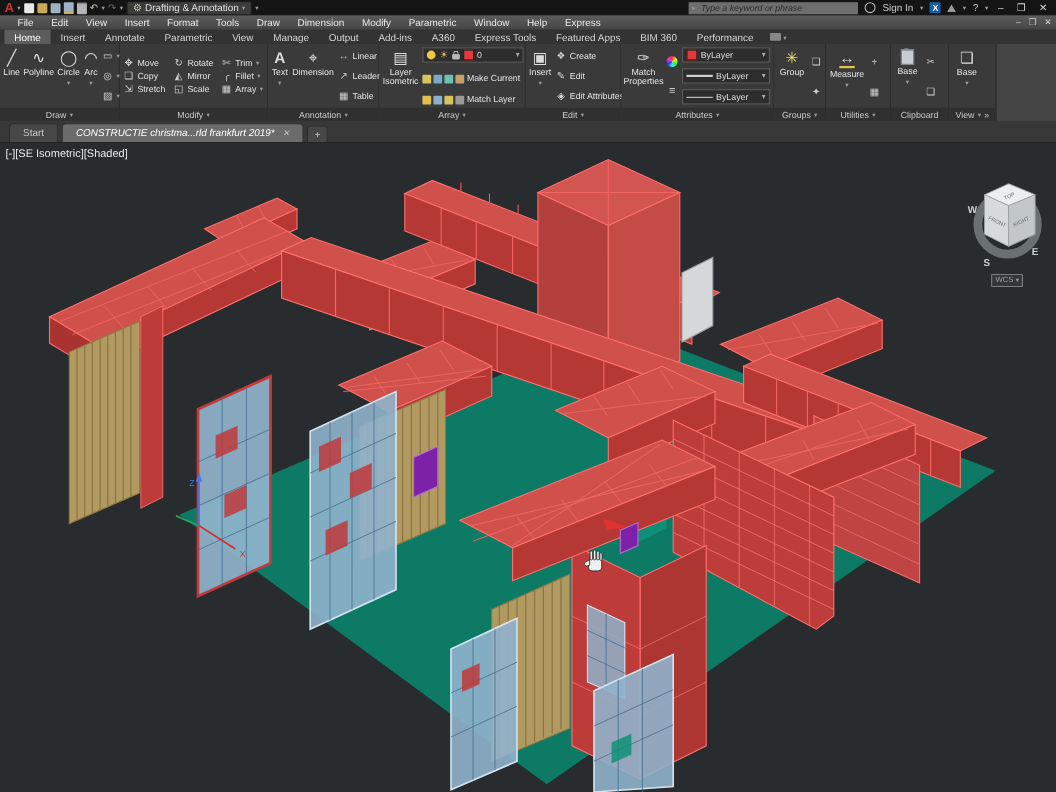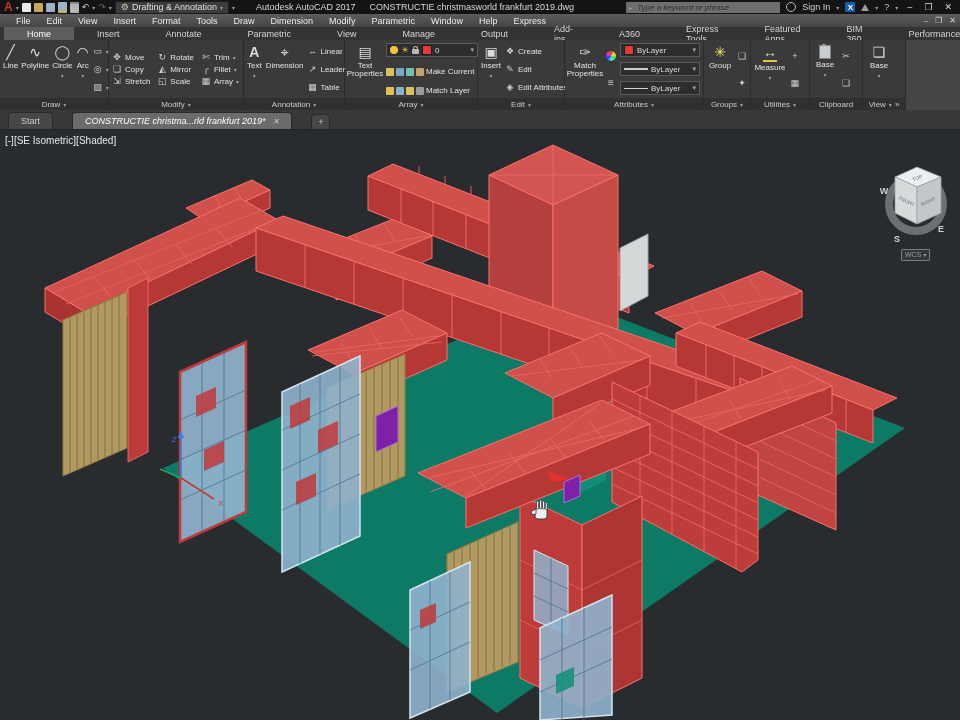--- a/index.html
+++ b/index.html
@@ -35,21 +35,21 @@
   .winbtn{color:#d8d8d8;font-size:9px;padding:0 3px;}
   
   .menubar{position:absolute;top:14px;left:0;width:960px;height:13px;
     background:linear-gradient(#5c5c5c,#454545);display:flex;align-items:center;
     font-size:9px;color:#eaeaea;padding-left:8px;box-sizing:border-box;z-index:40;}
   .menu-item{padding:0 8px;}
   .mb-right{margin-left:auto;display:flex;gap:7px;color:#d5d5d5;font-size:8px;padding-right:4px;}
   
   .ribbontabs{position:absolute;top:27px;left:0;width:960px;height:13px;background:#333;
     display:flex;align-items:stretch;font-size:9px;color:#d5d5d5;padding-left:4px;box-sizing:border-box;z-index:40;}
-  .rtab{padding:1px 23px 0;display:flex;align-items:center;}
+  .rtab{padding:1px 9px 0;display:flex;align-items:center;}
   .rtab.active{background:#5d5d5d;color:#fff;}
   .rtab-extra{margin-left:6px;display:flex;align-items:center;gap:2px;color:#bbb;}
   .rchip{width:10px;height:7px;background:#888;border-radius:1px;display:inline-block;}
   
   .ribbon{position:absolute;top:40px;left:0;width:960px;height:70px;background:#454545;
     display:flex;z-index:40;}
   .panel{background:#3a3a3a;border-right:1px solid #2c2c2c;display:flex;flex-direction:column;flex:0 0 auto;}
   .panel-body{flex:1;display:flex;align-items:stretch;padding:2px 3px;gap:4px;}
   .panel-label{height:12px;background:#303030;color:#c9c9c9;font-size:8px;display:flex;
     align-items:center;justify-content:center;gap:3px;}
@@ -74,21 +74,21 @@
   .wheel{width:10px;height:10px;border-radius:50%;
     background:conic-gradient(#e33,#ee3,#3e3,#3ee,#33e,#e3e,#e33);display:inline-block;}
   .clipchip{width:10px;height:12px;background:#c9cdd1;border:1px solid #7d8184;position:relative;display:inline-block;}
   .clipchip:before{content:"";position:absolute;top:-2px;left:2px;width:4px;height:2px;background:#8e9296;}
   .measureicon{border-bottom:2px solid #e8c24a;}
   .lp-lines{color:#cfcfcf;font-size:10px;line-height:10px;}
   .layerrows{display:flex;flex-direction:column;justify-content:space-between;padding:1px 0;}
   .lrow{display:flex;align-items:center;gap:2px;font-size:8px;color:#e2e2e2;}
   
   .filetabs{position:absolute;top:110px;left:0;width:960px;height:20px;background:#383838;
-    display:flex;align-items:flex-end;padding-left:8px;box-sizing:border-box;gap:19px;
+    display:flex;align-items:flex-end;padding-left:8px;box-sizing:border-box;gap:3px;
     font-size:9px;z-index:40;border-bottom:1px solid #232323;}
   .ftab{height:16px;display:flex;align-items:center;padding:0 12px;background:#474747;
     color:#c9c9c9;border-radius:4px 4px 0 0;border:1px solid #2a2a2a;border-bottom:none;}
   .ftab.active{background:#6b6b6b;color:#fff;gap:7px;font-style:italic;}
   .ftab-close{color:#c5c5c5;font-size:8px;}
   .ftab-new{width:17px;height:14px;background:#474747;border:1px solid #2a2a2a;border-bottom:none;
     border-radius:4px 4px 0 0;display:flex;align-items:center;justify-content:center;color:#ccc;}
   
   .viewport{position:absolute;top:130px;left:0;width:960px;height:706px;background:#282c2f;overflow:hidden;}
   .vp-label{position:absolute;top:5px;left:5px;color:#e8e8e8;font-size:10px;z-index:5;}
@@ -114,24 +114,20 @@
     <span class="glyph">↶</span>
     <span class="tinyarrow">▾</span>
     <span class="glyph dim">↷</span>
     <span class="tinyarrow">▾</span>
     <span class="ws">
       <span class="glyph">⚙</span>
       <span>Drafting &amp; Annotation</span>
       <span class="tinyarrow">▾</span>
     </span>
     <span class="tinyarrow">▾</span>
-  </div>
-  <div class="title-center">
-    <span>Autodesk AutoCAD 2017</span>
-    <span>CONSTRUCTIE christmasworld frankfurt 2019.dwg</span>
   </div>
   <div class="tb-right">
     <span class="search">
       <span class="tinyarrow">▸</span>
       <input placeholder="Type a keyword or phrase" style="">
     </span>
     <span class="usercircle"></span>
     <span>Sign In</span>
     <span class="tinyarrow">▾</span>
     <span class="xchg">X</span>
@@ -315,21 +311,21 @@
     <div class="panel-label">
       <span>Annotation</span>
         <span class="tinyarrow">▾</span>
     </div>
   </div>
 
   <div class="panel" style="width:132px">
     <div class="panel-body">
       <div class="bigbtn" style="width:34px">
         <span class="bigicon">▤</span>
-        <span>Text Properties</span>
+        <span>Layer Isometric</span>
       </div>
       <div class="layerrows">
         <span class="combo" style="width:84px">
           <span class="mini" style="background:#f5c542;border-radius:50%"></span>
           <span class="glyph" style="color:#e8b84b">☀</span>
           <span class="lockchip"></span>
           <span class="swatch"></span>
           <span>0</span>
           <span class="caret">▾</span>
         </span>

